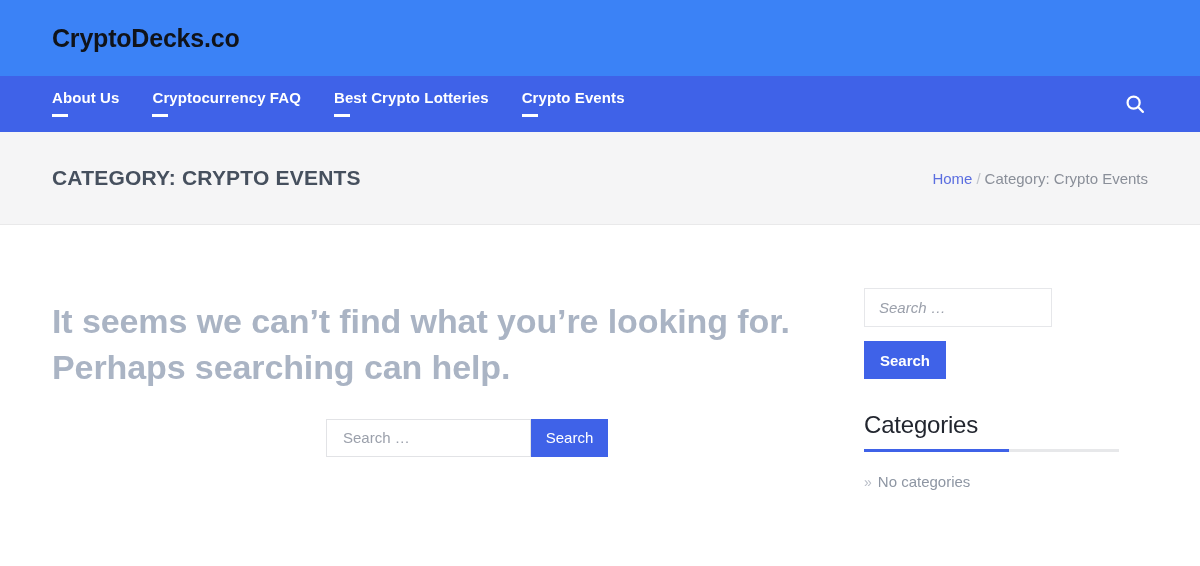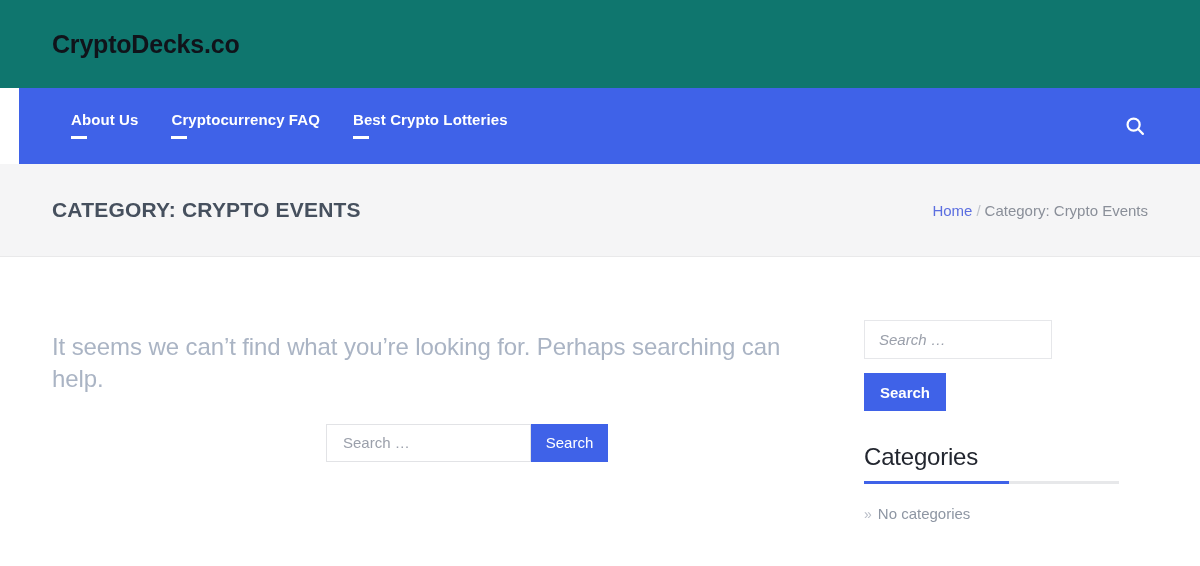--- a/index.html
+++ b/index.html
@@ -13,44 +13,43 @@
     height: 566px;
     overflow: hidden;
     background: #ffffff;
     font-family: "Liberation Sans", sans-serif;
     color: #3d4452;
     -webkit-font-smoothing: antialiased;
   }
 
   
   .site-header {
-    height: 88px;
-    background: #0f766e;
+    height: 76px;
+    background: #3b82f6;
     display: flex;
     align-items: center;
     padding: 0 52px;
   }
   .site-title {
     font-size: 25px;
     font-weight: bold;
     letter-spacing: -0.2px;
     color: #10131a;
     line-height: 1;
     cursor: pointer;
   }
 
   
   .navbar {
-    height: 76px;
+    height: 56px;
     background: #3f62e8;
     display: flex;
     align-items: center;
     padding: 0 52px;
     position: relative;
-    margin-left: 19px;
   }
   .nav-list {
     display: flex;
     align-items: center;
     gap: 33px;
     list-style: none;
     margin: 0;
     padding: 0;
     flex: 1;
   }
@@ -123,24 +122,24 @@
   .content-wrap {
     display: flex;
     padding: 60px 52px 0 52px;
     gap: 0;
   }
   .main-col {
     width: 812px;
     padding-right: 40px;
   }
   .not-found-text {
-    font-size: 24px;
+    font-size: 34px;
     line-height: 1.35;
     color: #aab4c4;
-    font-weight: normal;
+    font-weight: bold;
     margin: 14px 0 0 0;
     letter-spacing: -0.1px;
   }
 
   .main-search-form {
     display: flex;
     align-items: stretch;
     margin-top: 28px;
     margin-left: 274px;
   }
@@ -251,20 +250,23 @@
   <ul class="nav-list">
     <li class="nav-item">
       <span class="nav-label">About Us</span>
     </li>
     <li class="nav-item">
       <span class="nav-label">Cryptocurrency FAQ</span>
     </li>
     <li class="nav-item">
       <span class="nav-label">Best Crypto Lotteries</span>
     </li>
+    <li class="nav-item">
+      <span class="nav-label">Crypto Events</span>
+    </li>
   </ul>
   <div class="nav-search-icon">
     <svg width="22" height="22" viewBox="0 0 24 24" fill="none" stroke="#ffffff" stroke-width="2.4" stroke-linecap="round">
       <circle cx="10.5" cy="10.5" r="6.6"></circle>
       <line x1="15.6" y1="15.6" x2="20.6" y2="20.6"></line>
     </svg>
   </div>
 </nav>
 
 <section class="page-band">

